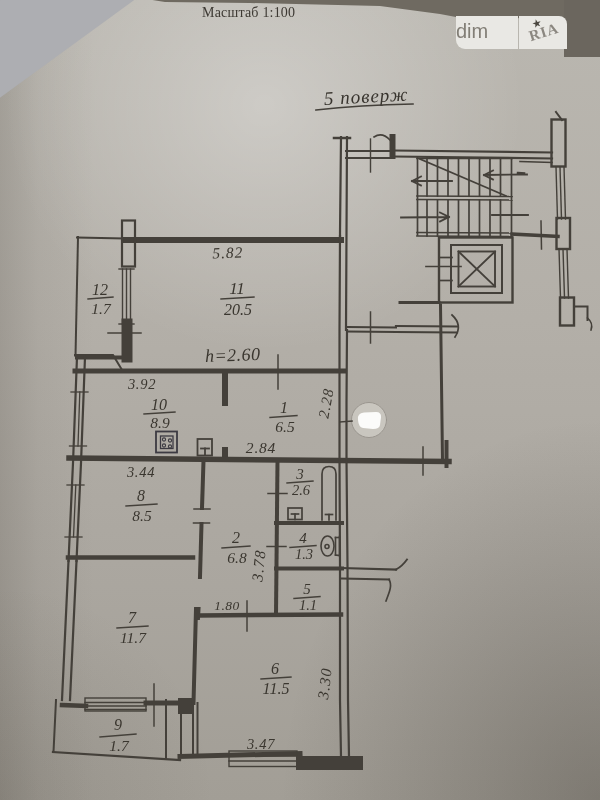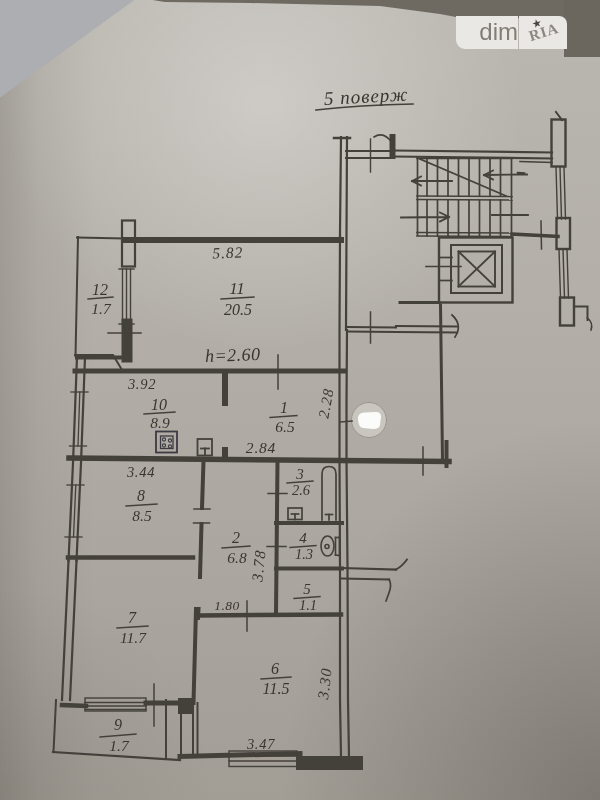--- a/index.html
+++ b/index.html
@@ -17,24 +17,25 @@
 </head>
 <body>
 <div id="page">
 
   <div class="abs" style="left:0;top:-2px;width:600px;height:22px;background:#6f6a61;clip-path:polygon(140px 0,600px 0,600px 24px,570px 21px,456px 19px,440px 16px,380px 8px,250px 5px,165px 4px);filter:blur(0.8px);"></div>
 
   <div class="abs" style="left:-10px;top:-10px;width:180px;height:125px;background:#adaeb2;clip-path:polygon(0 0,158px 0,0 115px);filter:blur(5px);"></div>
 
   <div class="abs" style="left:564px;top:0;width:36px;height:57px;background:#6b665e;"></div>
 
+  <div class="abs" style="left:202px;top:5px;width:120px;font-family:'Liberation Serif',serif;font-size:14px;color:#3d3933;letter-spacing:0.2px;">Масштаб 1:100</div>
 
   <div class="abs" style="left:456px;top:16px;width:62px;height:33px;background:#e9e8e4;border-radius:0 0 0 9px;"></div>
 
-  <div class="abs" style="left:456px;top:16px;width:62px;height:33px;line-height:31px;text-align:right;font-size:24px;color:#827e76;">dim</div>
+  <div class="abs" style="left:456px;top:16px;width:62px;height:33px;line-height:31px;text-align:left;font-size:20px;color:#827e76;">dim</div>
 
   <div class="abs" style="left:519px;top:16px;width:48px;height:33px;background:#e9e8e4;border-radius:0 8px 0 0;"></div>
 
   <div class="abs" style="left:532px;top:17px;font-size:11px;color:#4a463f;transform:rotate(-15deg);">★</div>
 
   <div class="abs" style="left:523px;top:24px;width:42px;text-align:center;font-family:'Liberation Serif',serif;font-weight:bold;font-size:15px;color:#8b8780;transform:rotate(-17deg);letter-spacing:1px;">RIA</div>
 
   <svg class="abs" style="left:0;top:0;" width="600" height="800" viewBox="0 0 600 800">
     <g stroke="#44403a" fill="none" stroke-linecap="square">
 

